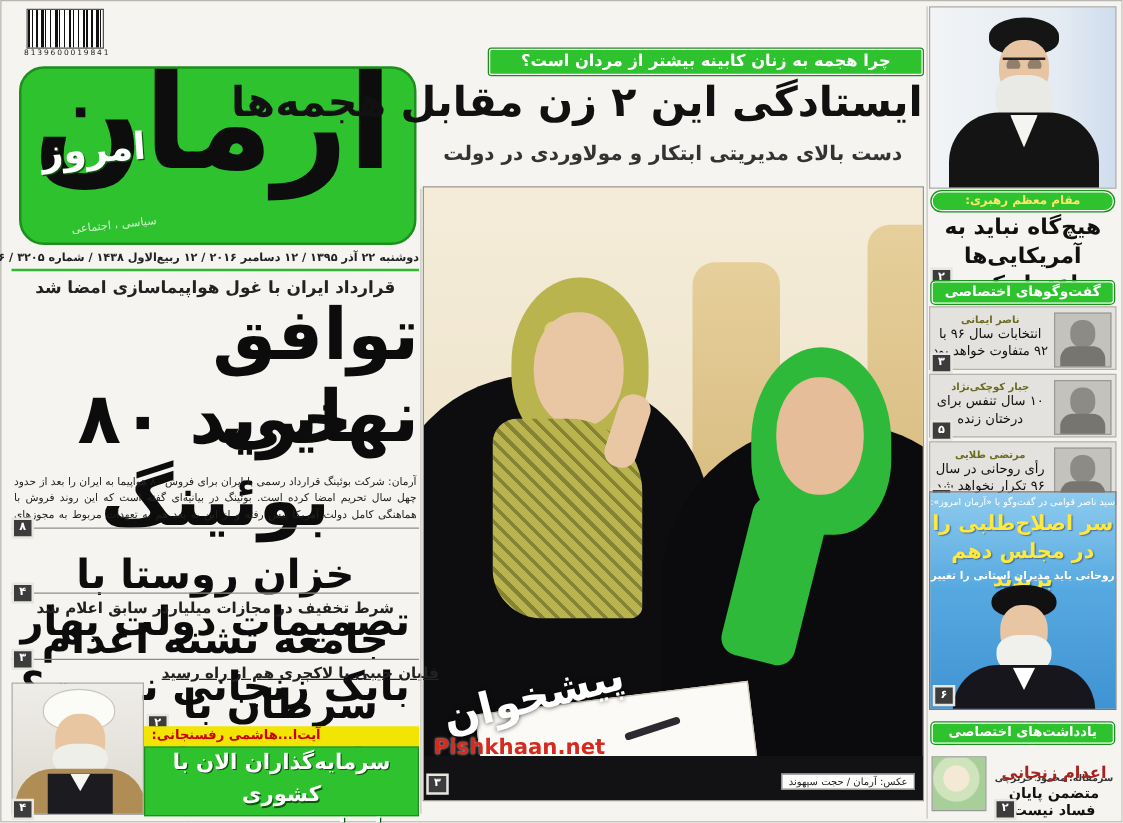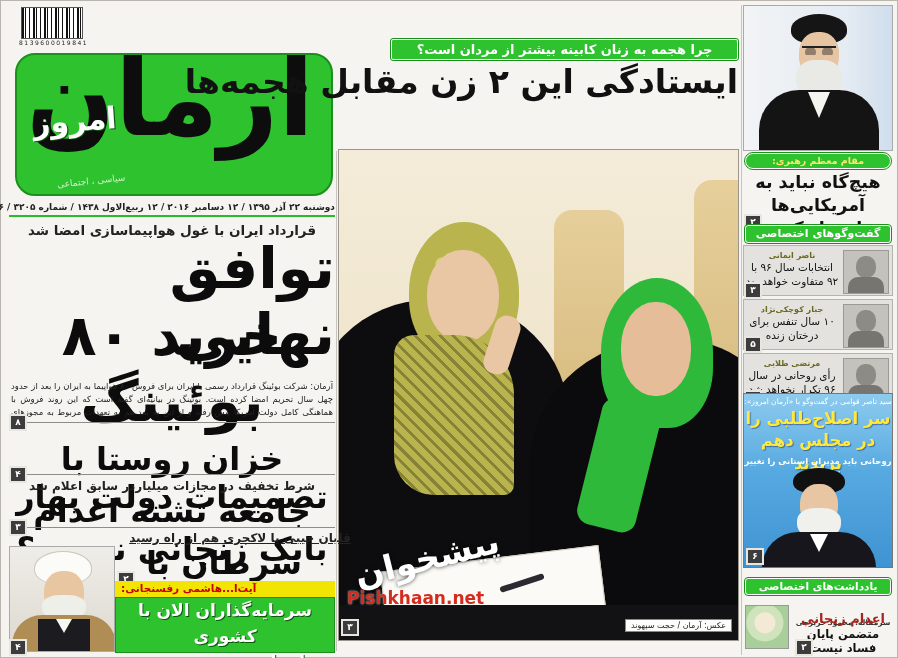--- a/index.html
+++ b/index.html
@@ -230,20 +230,21 @@
   <div class="abs" id="logo-box">
     <div id="logo-title">آرمان</div>
     <div id="logo-subtitle">امروز</div>
     <div id="logo-tagline">سیاسی ، اجتماعی</div>
   </div>
 
   <div class="abs" id="dateline">دوشنبه ۲۲ آذر ۱۳۹۵ / ۱۲ دسامبر ۲۰۱۶ / ۱۲ ربیع‌الاول ۱۴۳۸ / شماره ۳۲۰۵ / ۱۶ صفحه / قیمت: ۱۰۰۰ تومان</div>
 
   <div class="abs" id="top-kicker">چرا هجمه به زنان کابینه بیشتر از مردان است؟</div>
   <div class="abs" id="top-headline">ایستادگی این ۲ زن مقابل هجمه‌ها</div>
+  <div class="abs" id="top-subhead">دست بالای مدیریتی ابتکار و مولاوردی در دولت</div>
 
   <div class="abs" id="main-photo">
     <div class="seat" id="seat-1"></div>
     <div class="seat" id="seat-2"></div>
     <div class="figure" id="woman-left-chador"></div>
     <div class="figure" id="woman-left-scarf"></div>
     <div class="figure" id="woman-left-face"></div>
     <div class="figure" id="woman-left-drape"></div>
     <div class="figure" id="woman-left-hand"></div>
     <div class="figure" id="woman-right-chador"></div>

